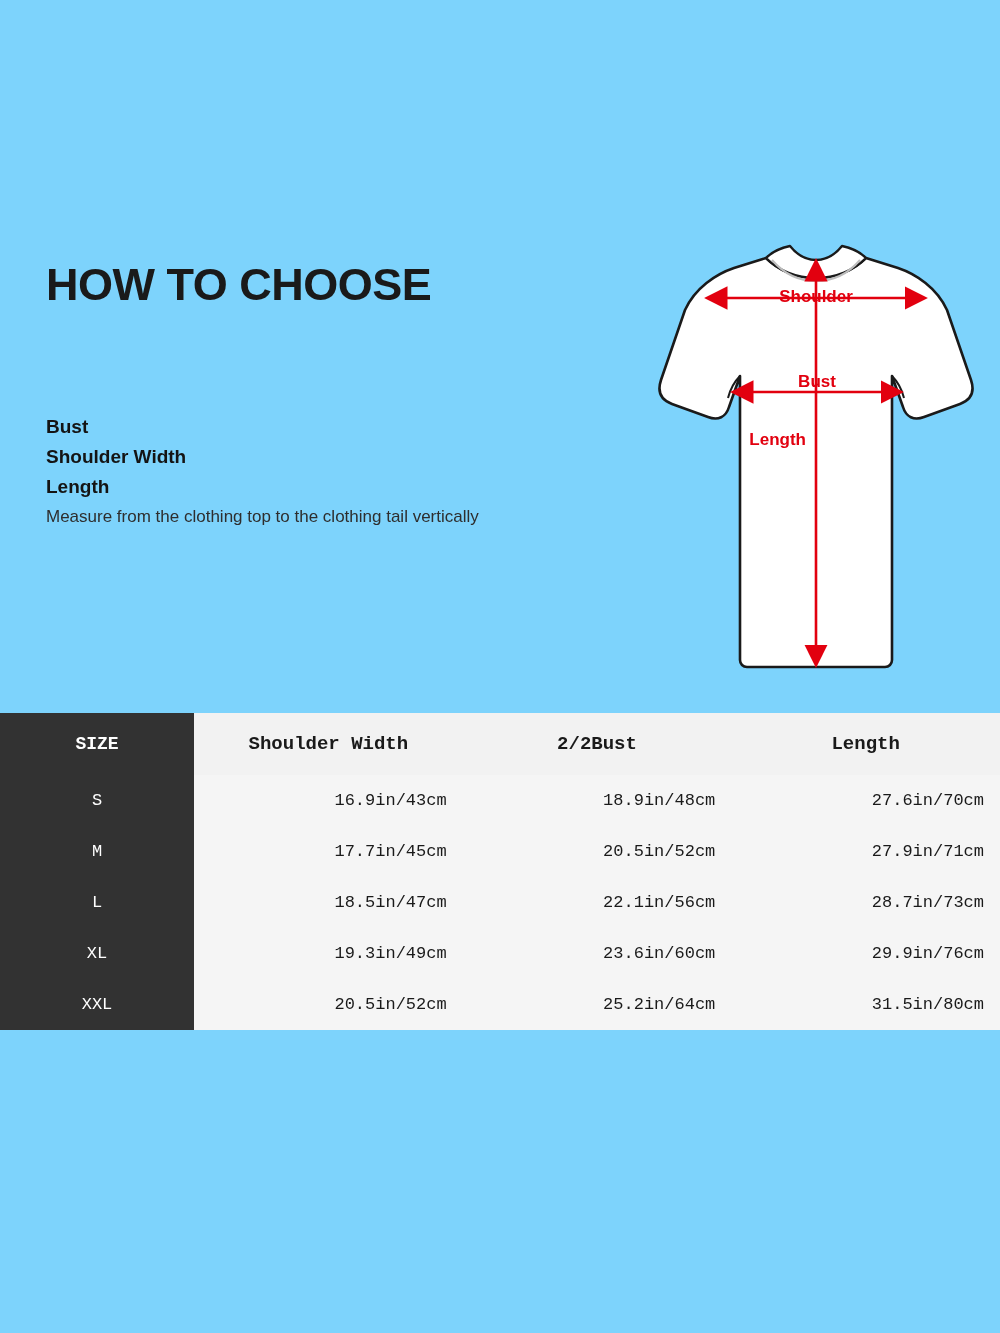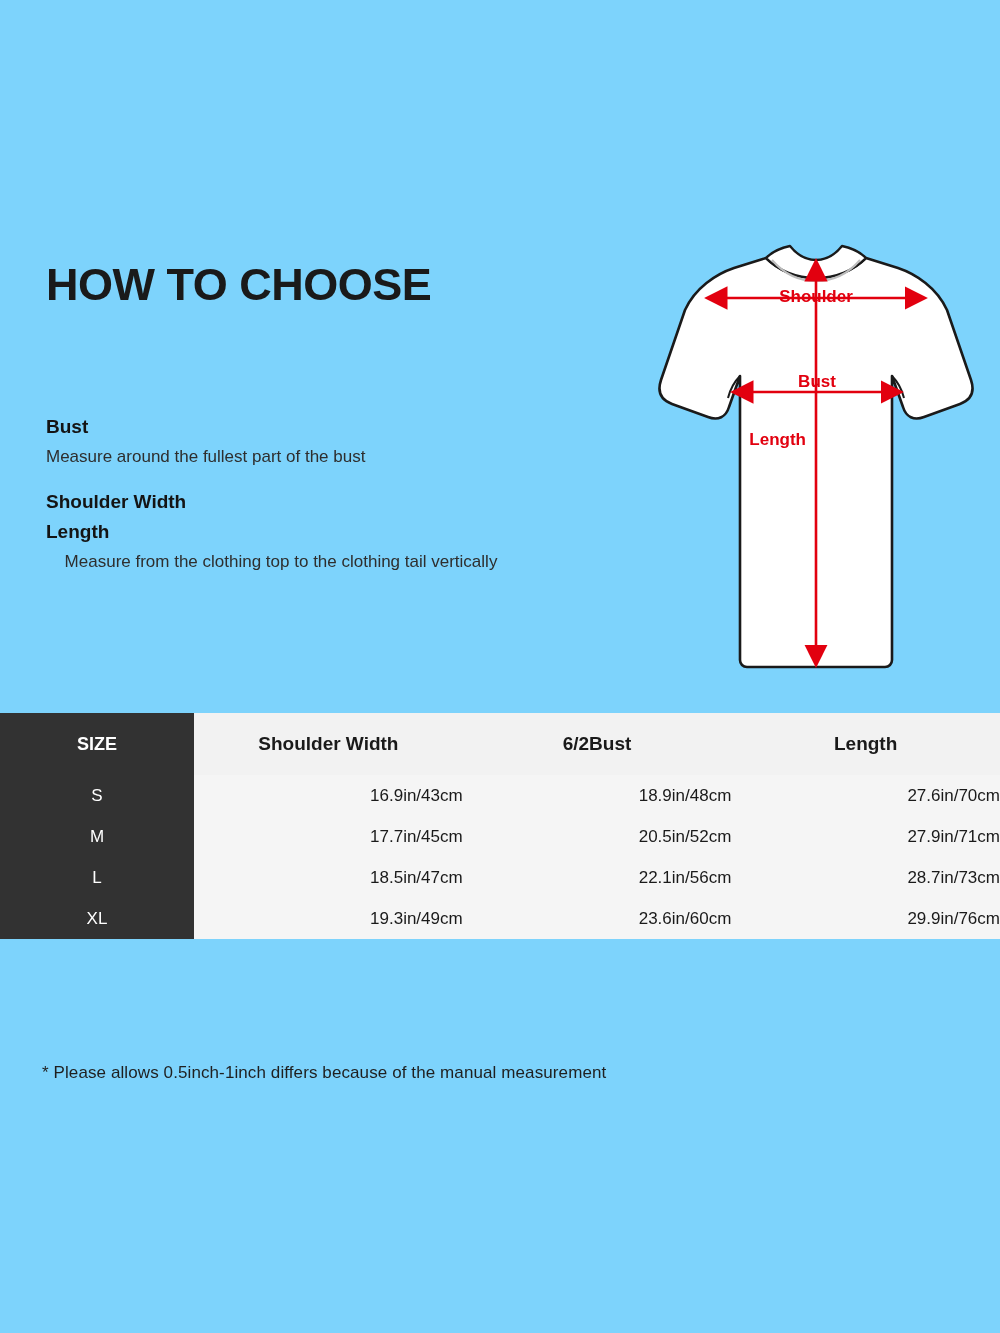--- a/index.html
+++ b/index.html
@@ -58,21 +58,21 @@
     margin: 0 0 6px 0;
     line-height: 24px;
   }
   .def-desc {
     font-size: 17px;
     line-height: 23px;
     color: #2e2e2e;
     margin: 0 0 22px 0;
     font-weight: 400;
   }
-  .def-block:last-child .def-desc { margin-bottom: 0; text-align: center; }
+  .def-block:last-child .def-desc { margin-bottom: 0; }
 
   
   .diagram {
     position: absolute;
     left: 520px;
     top: 240px;
     width: 460px;
     height: 450px;
   }
 
@@ -84,22 +84,23 @@
     width: 1000px;
     height: 318px;
   }
   table.size-table {
     border-collapse: collapse;
     width: 1000px;
     table-layout: fixed;
   }
   table.size-table th,
   table.size-table td {
-    padding: 0;
+    padding: 16px;
     margin: 0;
+    font-family: Liberation Mono, monospace;
   }
   .col-size { width: 194px; }
   .col-data { width: 268.6px; }
 
   thead tr { height: 62px; }
   tbody tr { height: 41px; }
 
   th.size-head {
     background: #323232;
     color: #ffffff;
@@ -149,21 +150,20 @@
 
   <div class="top-section">
 
     <div class="headline">
       <div>HOW TO CHOOSE</div>
     </div>
 
     <div class="defs">
       <div class="def-block">
         <p class="def-term">Bust</p>
-        <p class="def-desc">Measure around the fullest part of the bust</p>
       </div>
       <div class="def-block">
         <p class="def-term">Shoulder Width</p>
       </div>
       <div class="def-block">
         <p class="def-term">Length</p>
         <p class="def-desc">Measure from the clothing top to the clothing tail vertically</p>
       </div>
     </div>
 
@@ -237,21 +237,21 @@
       <colgroup>
         <col class="col-size">
         <col class="col-data">
         <col class="col-data">
         <col class="col-data">
       </colgroup>
       <thead>
         <tr>
           <th class="size-head">SIZE</th>
           <th class="data-head">Shoulder Width</th>
-          <th class="data-head">6/2Bust</th>
+          <th class="data-head">2/2Bust</th>
           <th class="data-head">Length</th>
         </tr>
       </thead>
       <tbody>
         <tr>
           <td class="size-cell">S</td>
           <td class="data-cell">16.9in/43cm</td>
           <td class="data-cell">18.9in/48cm</td>
           <td class="data-cell">27.6in/70cm</td>
         </tr>
@@ -266,19 +266,24 @@
           <td class="data-cell">18.5in/47cm</td>
           <td class="data-cell">22.1in/56cm</td>
           <td class="data-cell">28.7in/73cm</td>
         </tr>
         <tr>
           <td class="size-cell">XL</td>
           <td class="data-cell">19.3in/49cm</td>
           <td class="data-cell">23.6in/60cm</td>
           <td class="data-cell">29.9in/76cm</td>
         </tr>
+        <tr>
+          <td class="size-cell">XXL</td>
+          <td class="data-cell">20.5in/52cm</td>
+          <td class="data-cell">25.2in/64cm</td>
+          <td class="data-cell">31.5in/80cm</td>
+        </tr>
       </tbody>
     </table>
   </div>
 
-  <div class="footnote">* Please allows 0.5inch-1inch differs because of the  manual measurement</div>
 
 </div>
 
 </body></html>

